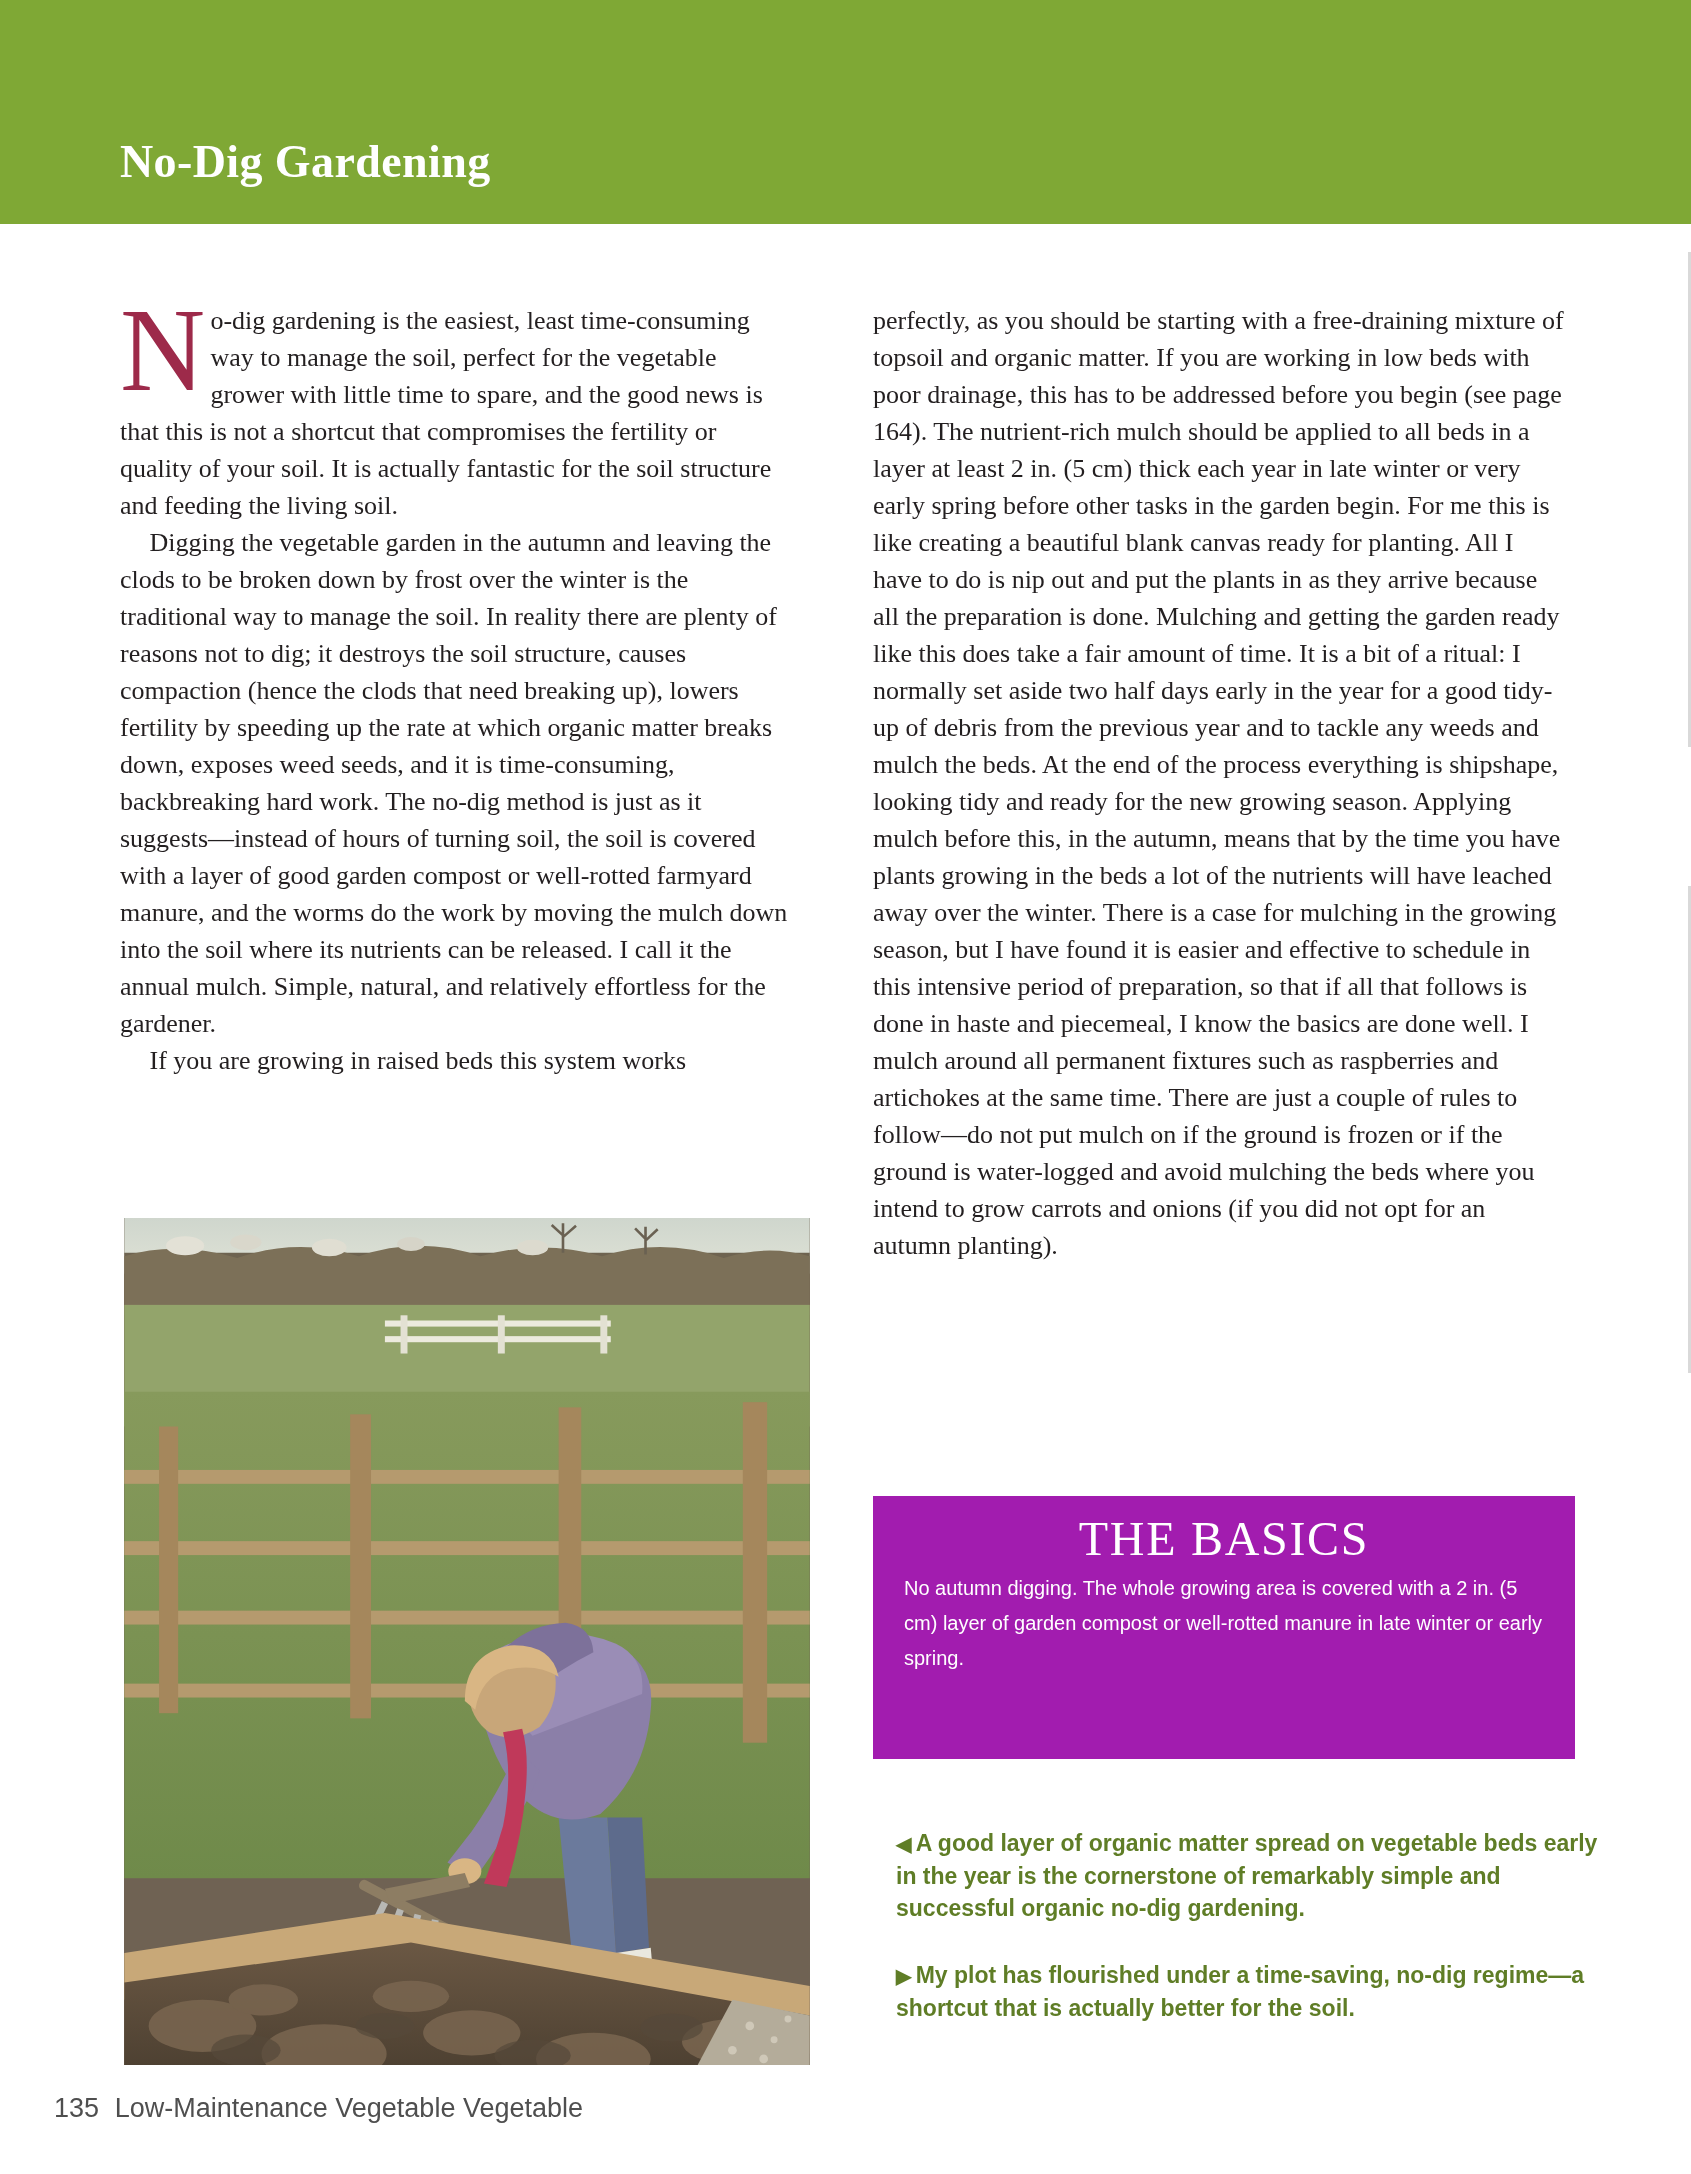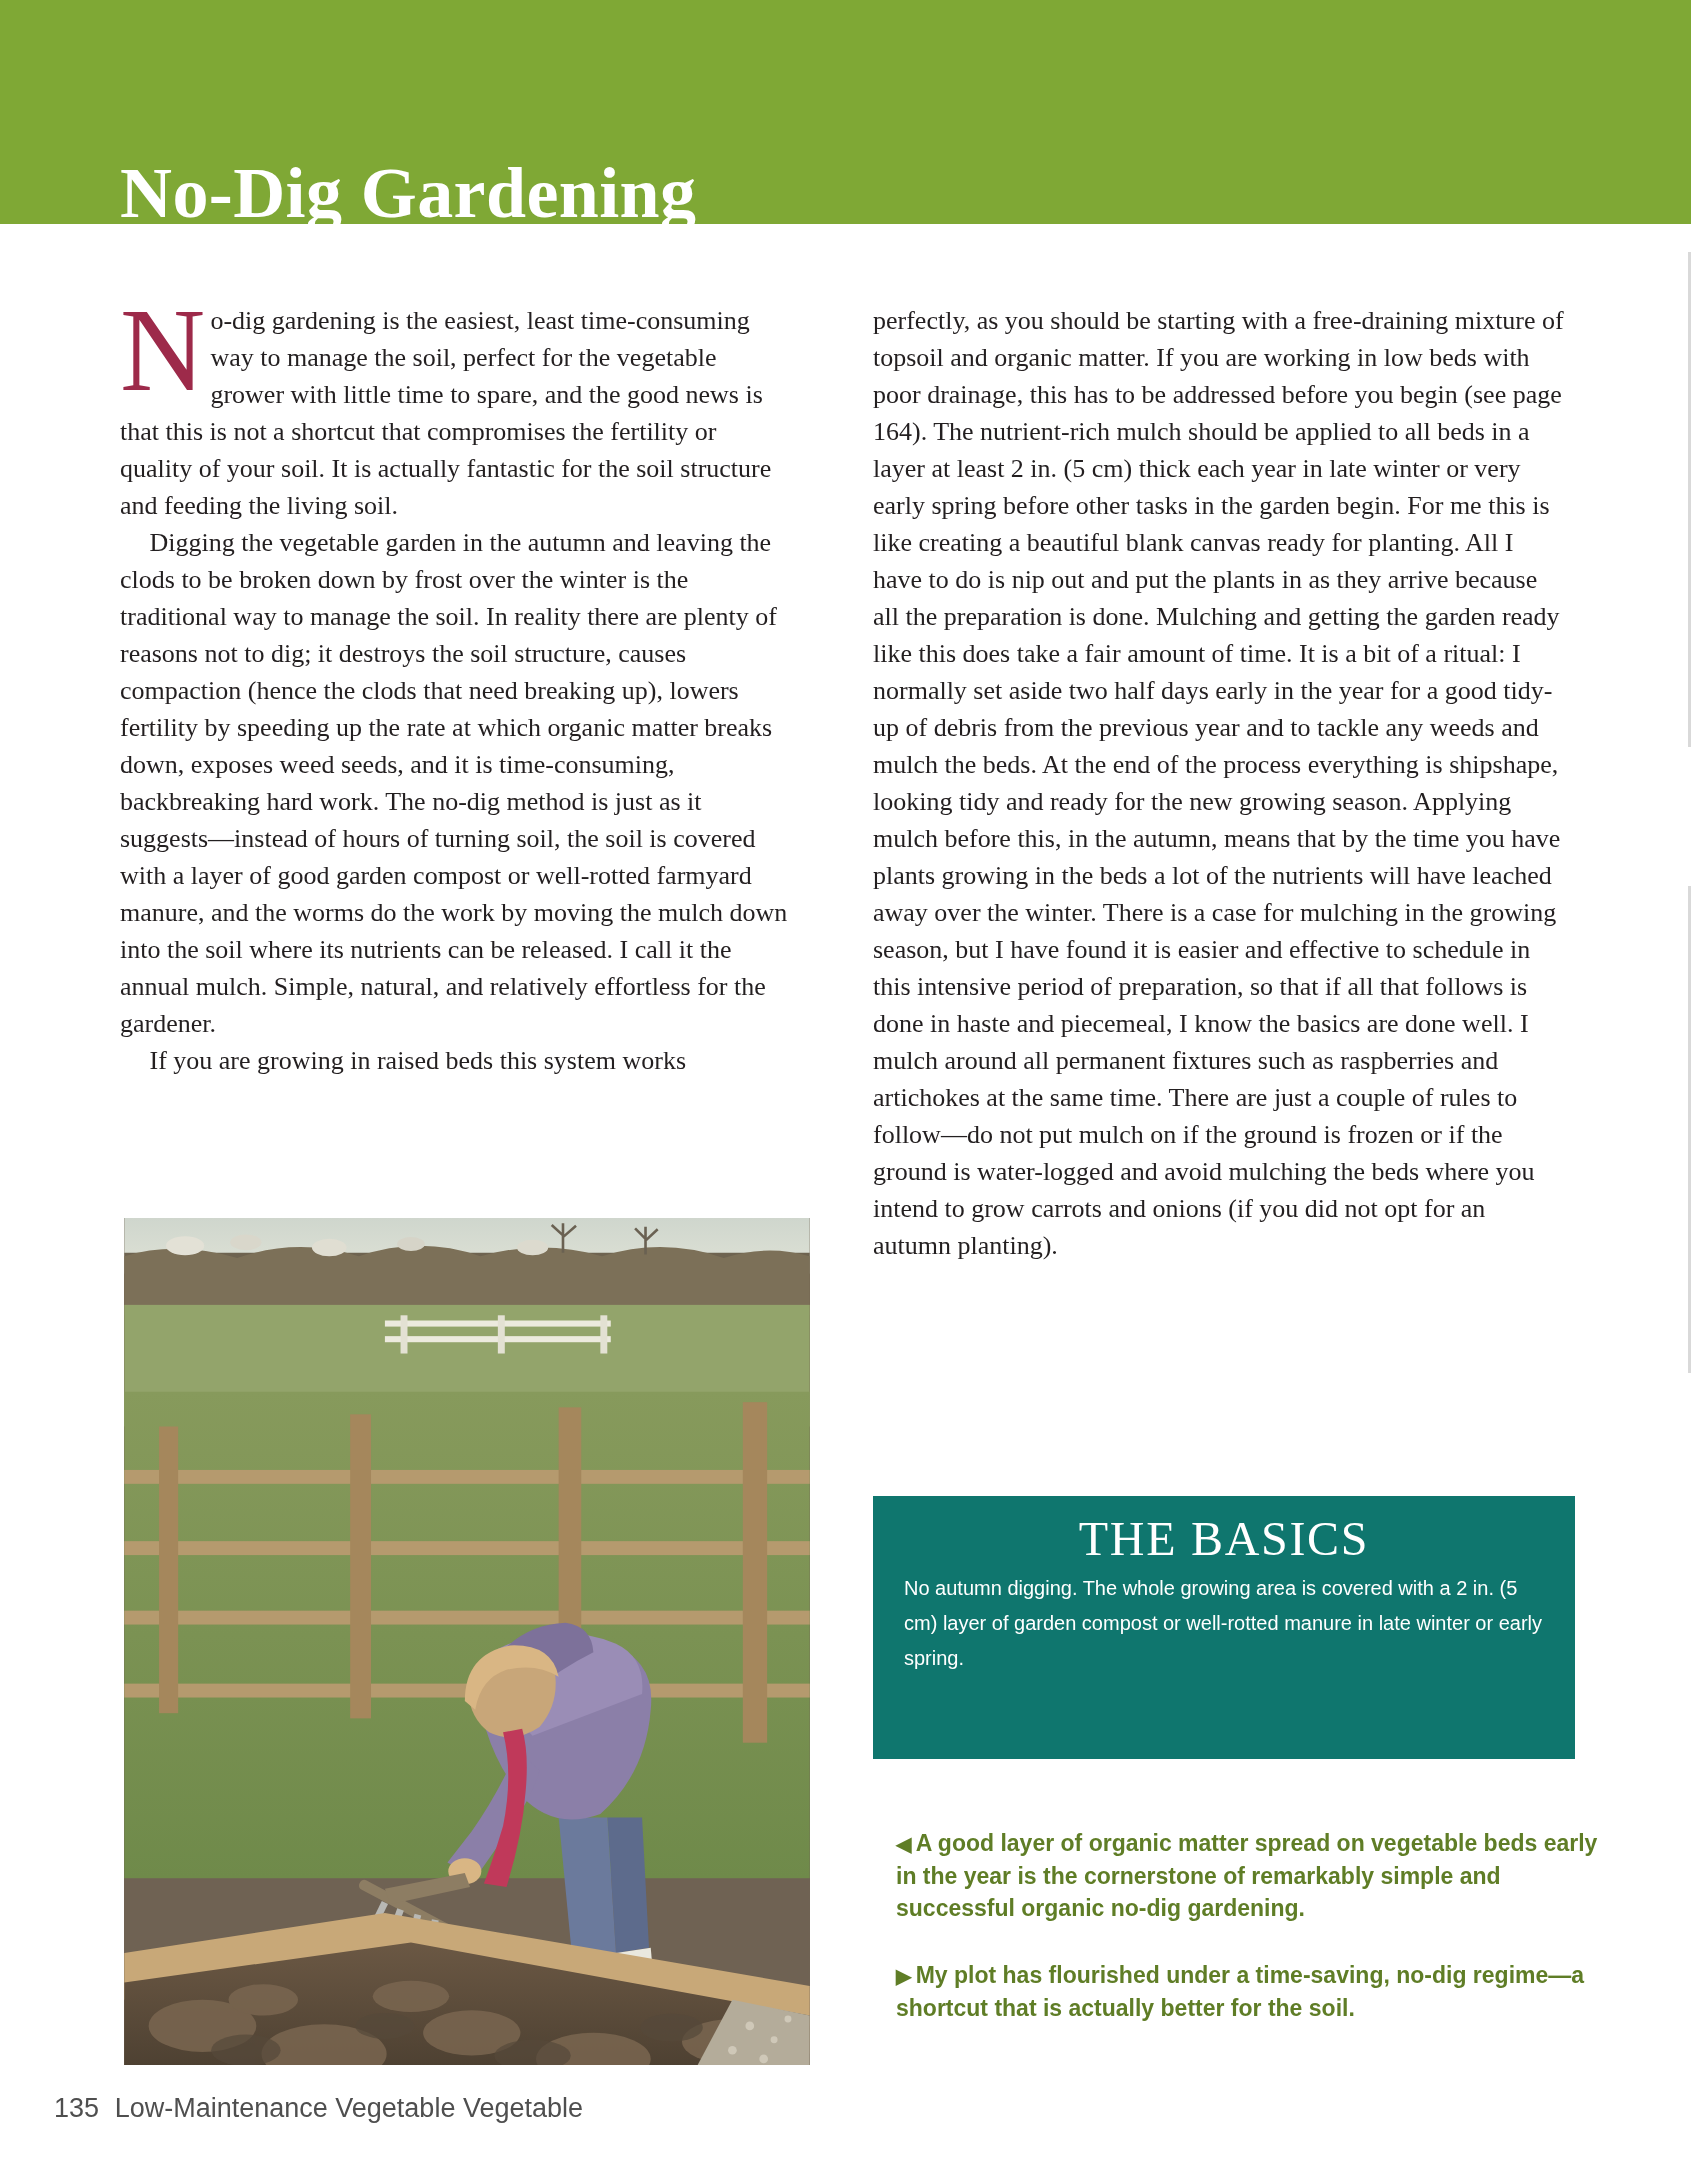--- a/index.html
+++ b/index.html
@@ -22,21 +22,21 @@
     top: 0;
     width: 1691px;
     height: 224px;
     background: #7fa835;
   }
   .page-title {
     position: absolute;
     left: 120px;
     top: 104px;
     font-family: "Liberation Serif", serif;
-    font-size: 72px;
+    font-size: 46px;
     color: #ffffff;
     letter-spacing: 0.4px;
     white-space: nowrap;
   }
 
   
   .col-left {
     position: absolute;
     left: 120px;
     top: 302px;
@@ -90,21 +90,21 @@
   }
   .photo svg { display: block; }
 
   
   .basics-box {
     position: absolute;
     left: 873px;
     top: 1496px;
     width: 702px;
     height: 263px;
-    background: #0f766e;
+    background: #a21caf;
     box-sizing: border-box;
     padding: 15.6px 31px 17.4px 31px;
   }
   .basics-title {
     font-family: "Liberation Serif", serif;
     font-size: 48px;
     line-height: 54px;
     color: #ffffff;
     text-align: center;
     letter-spacing: 1.7px;

